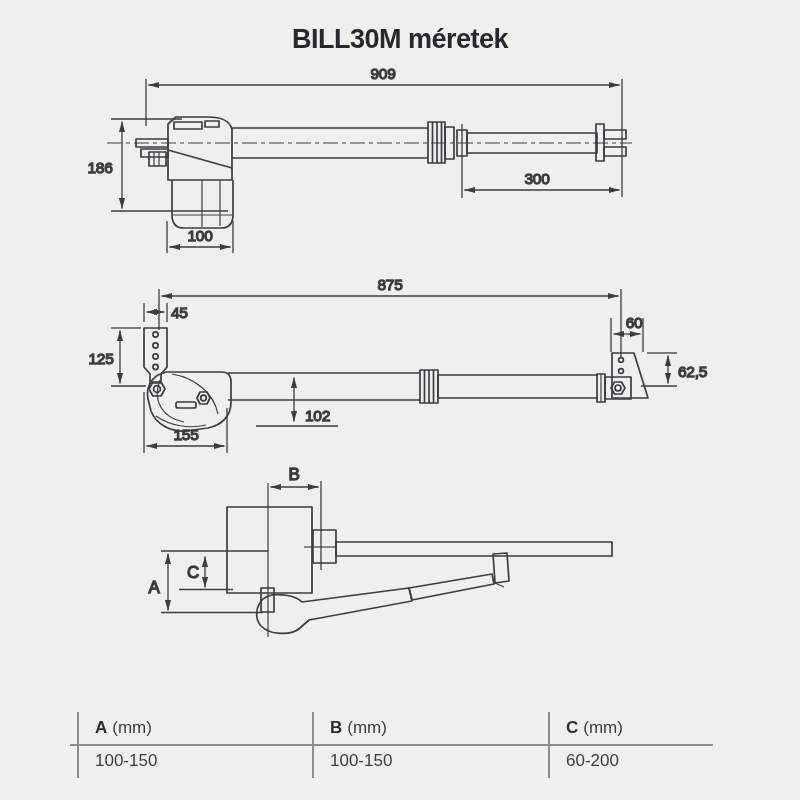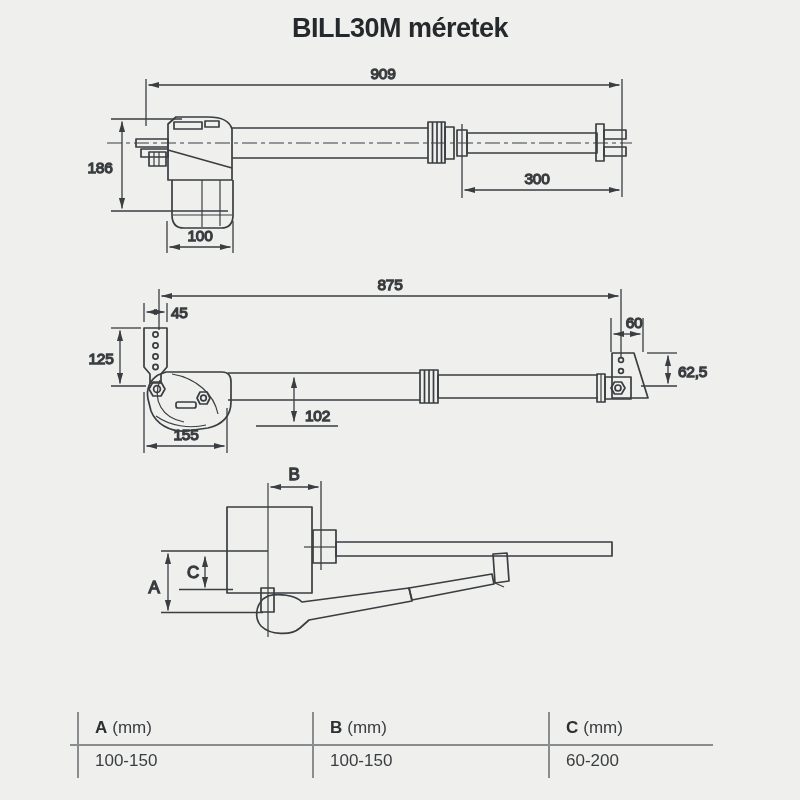--- a/index.html
+++ b/index.html
@@ -4,21 +4,21 @@
 <style>
   html,body{margin:0;padding:0;}
   body{
     width:800px;height:800px;position:relative;overflow:hidden;
     background:#efefee;
     font-family:"Liberation Sans", sans-serif;
     color:#26292b;
   }
   .stage{position:absolute;inset:0;}
   .title{
-    position:absolute;top:13px;left:0;width:800px;
+    position:absolute;top:24px;left:0;width:800px;
     text-align:center;font-size:27px;font-weight:700;
     letter-spacing:-0.5px;color:#26292b;
   }
   svg{position:absolute;left:0;top:0;}
   .part{stroke:#3a3e41;stroke-width:1.7;fill:none;stroke-linejoin:round;}
   .part .fine{stroke-width:1.2;}
   .dim{stroke:#3a3e41;stroke-width:1.3;fill:none;}
   .cline{stroke:#3a3e41;stroke-width:1.1;stroke-dasharray:15 4 4 4;fill:none;}
   text{fill:#26292b;font-size:15.5px;font-family:"Liberation Sans",sans-serif;letter-spacing:-0.3px;}
   text.big{font-size:17px;}

